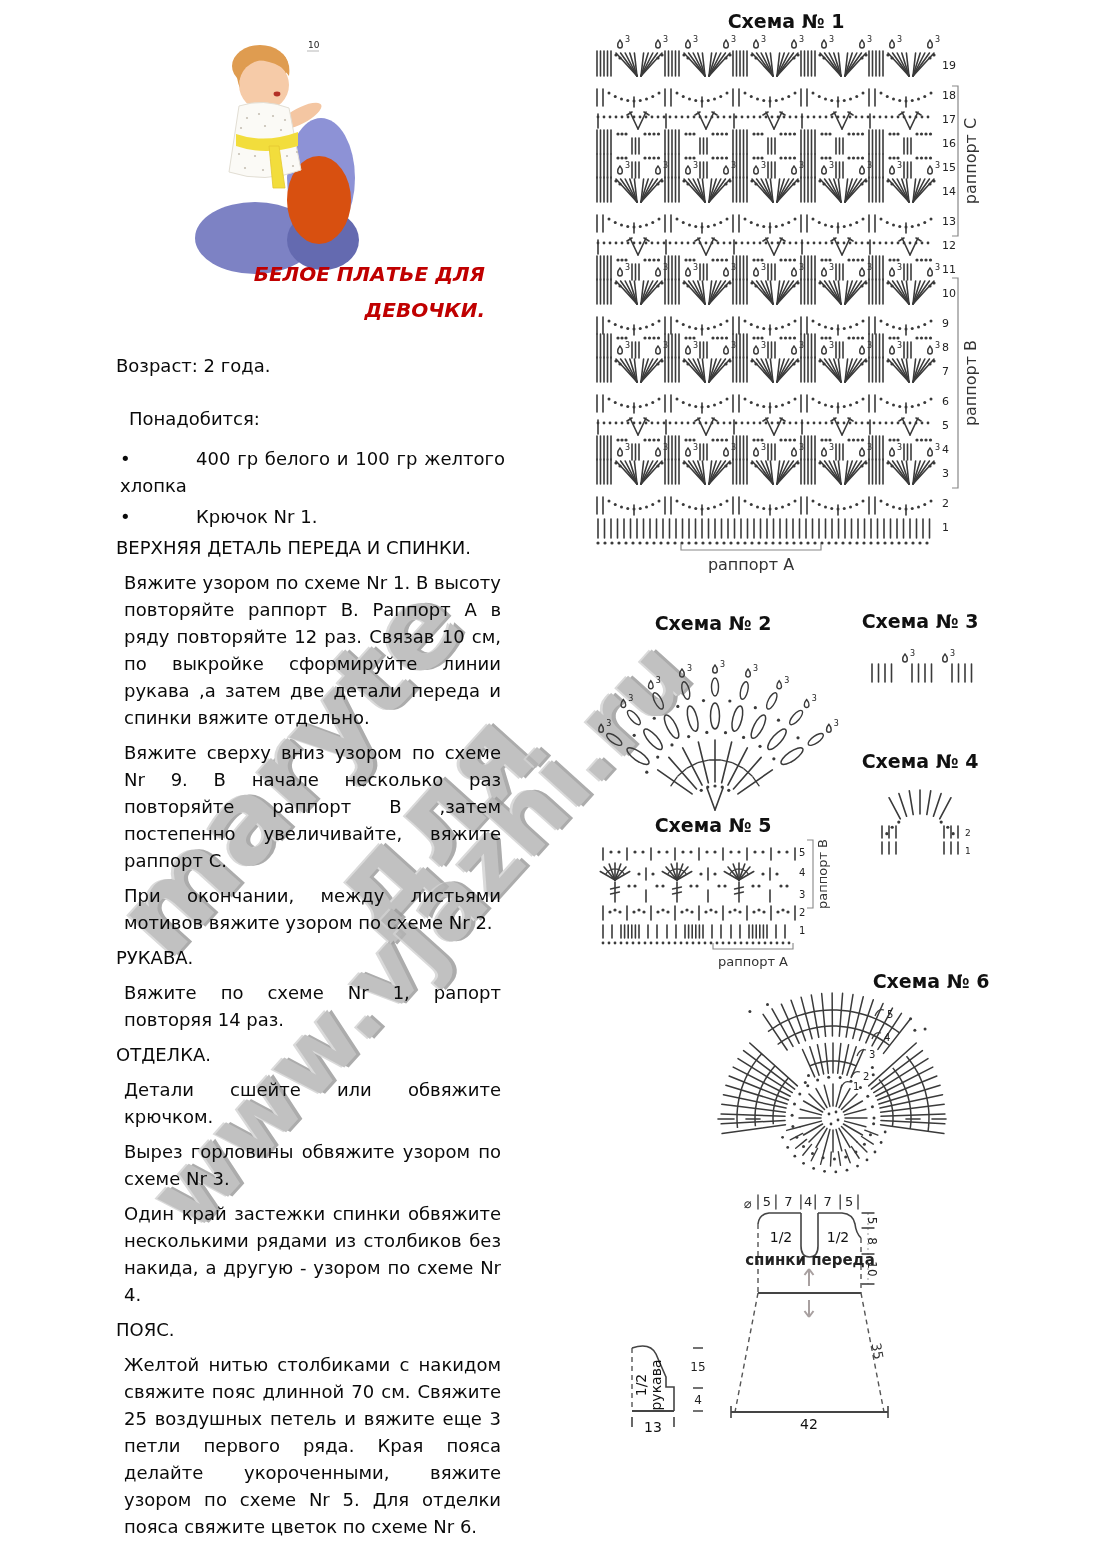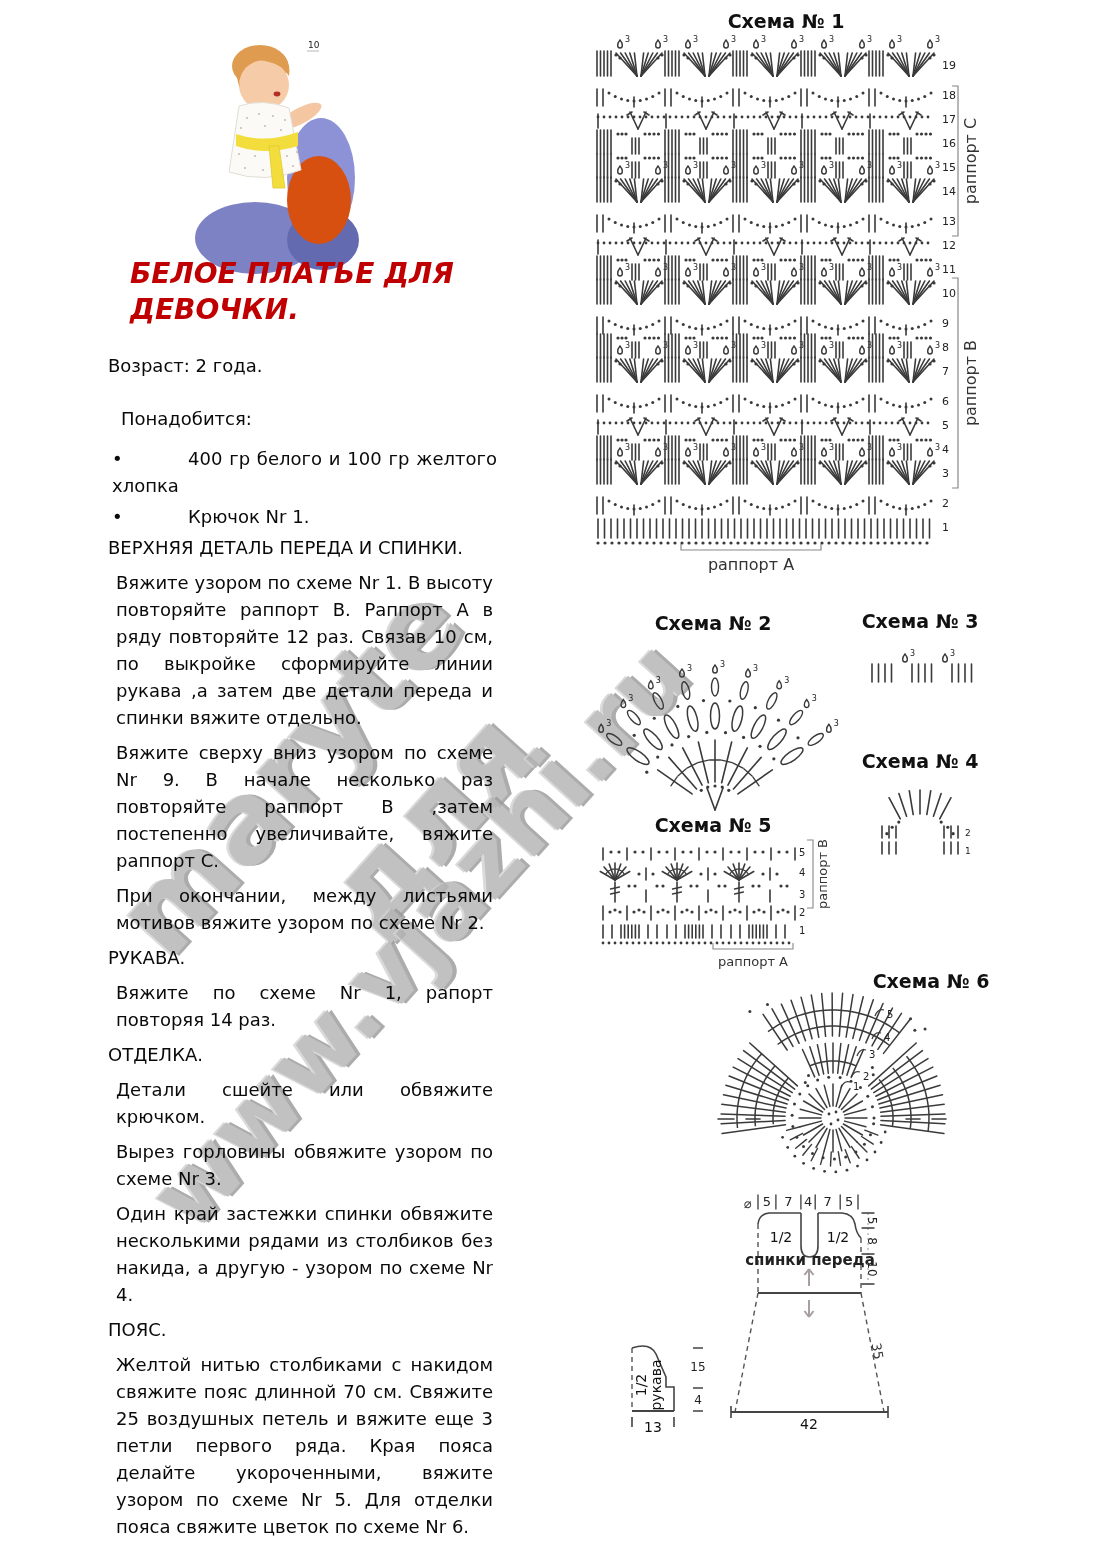--- a/index.html
+++ b/index.html
@@ -4,23 +4,23 @@
 <style>
   html,body{margin:0;padding:0;background:#888;}
   .page{position:relative;width:1100px;height:1560px;background:#ffffff;overflow:hidden;
         font-family:"DejaVu Sans","Liberation Sans",sans-serif;color:#0a0a0a;}
   .wm{position:absolute;z-index:1;font-weight:bold;white-space:nowrap;color:#b4b4b4;opacity:.82;
       text-shadow:-2px -2px 0 #d2d2d2,3px 3px 0 #9a9a9a;font-family:"DejaVu Sans",sans-serif;}
   #wm1{left:290px;top:770px;font-size:112px;transform:translate(-50%,-50%) rotate(-48deg);}
   #wm2{left:430px;top:822px;font-size:112px;transform:translate(-50%,-50%) rotate(-48deg);}
   #wm3{left:420px;top:935px;font-size:94px;transform:translate(-50%,-50%) rotate(-48deg);}
   .photo{position:absolute;left:203px;top:28px;width:127px;height:209px;z-index:2;}
-  .title{position:absolute;left:130px;top:256px;width:355px;z-index:2;text-align:left;
-         color:#c00000;font-weight:bold;font-style:italic;font-size:28px;line-height:36px;}
-  .instructions{position:absolute;left:108px;top:352px;width:393px;z-index:2;
+  .title{position:absolute;left:130px;top:256px;width:355px;z-index:2;text-align:right;
+         color:#c00000;font-weight:bold;font-style:italic;font-size:20px;line-height:36px;}
+  .instructions{position:absolute;left:116px;top:352px;width:393px;z-index:2;
                 font-size:18px;line-height:27px;text-align:justify;}
   .p-age{margin:0 0 26px 0;}
   .p-needs{margin:13px;}
   .brow{margin:4px;}
   .bdot{display:inline-block;width:14px;}
   .bsp{display:inline-block;width:62px;}
   .sec-h{margin-top:4px;}
   .sec-p{margin:8px;}
   svg{position:absolute;z-index:2;overflow:visible;}
   svg text{font-family:"DejaVu Sans","Liberation Sans",sans-serif;fill:#222;}

